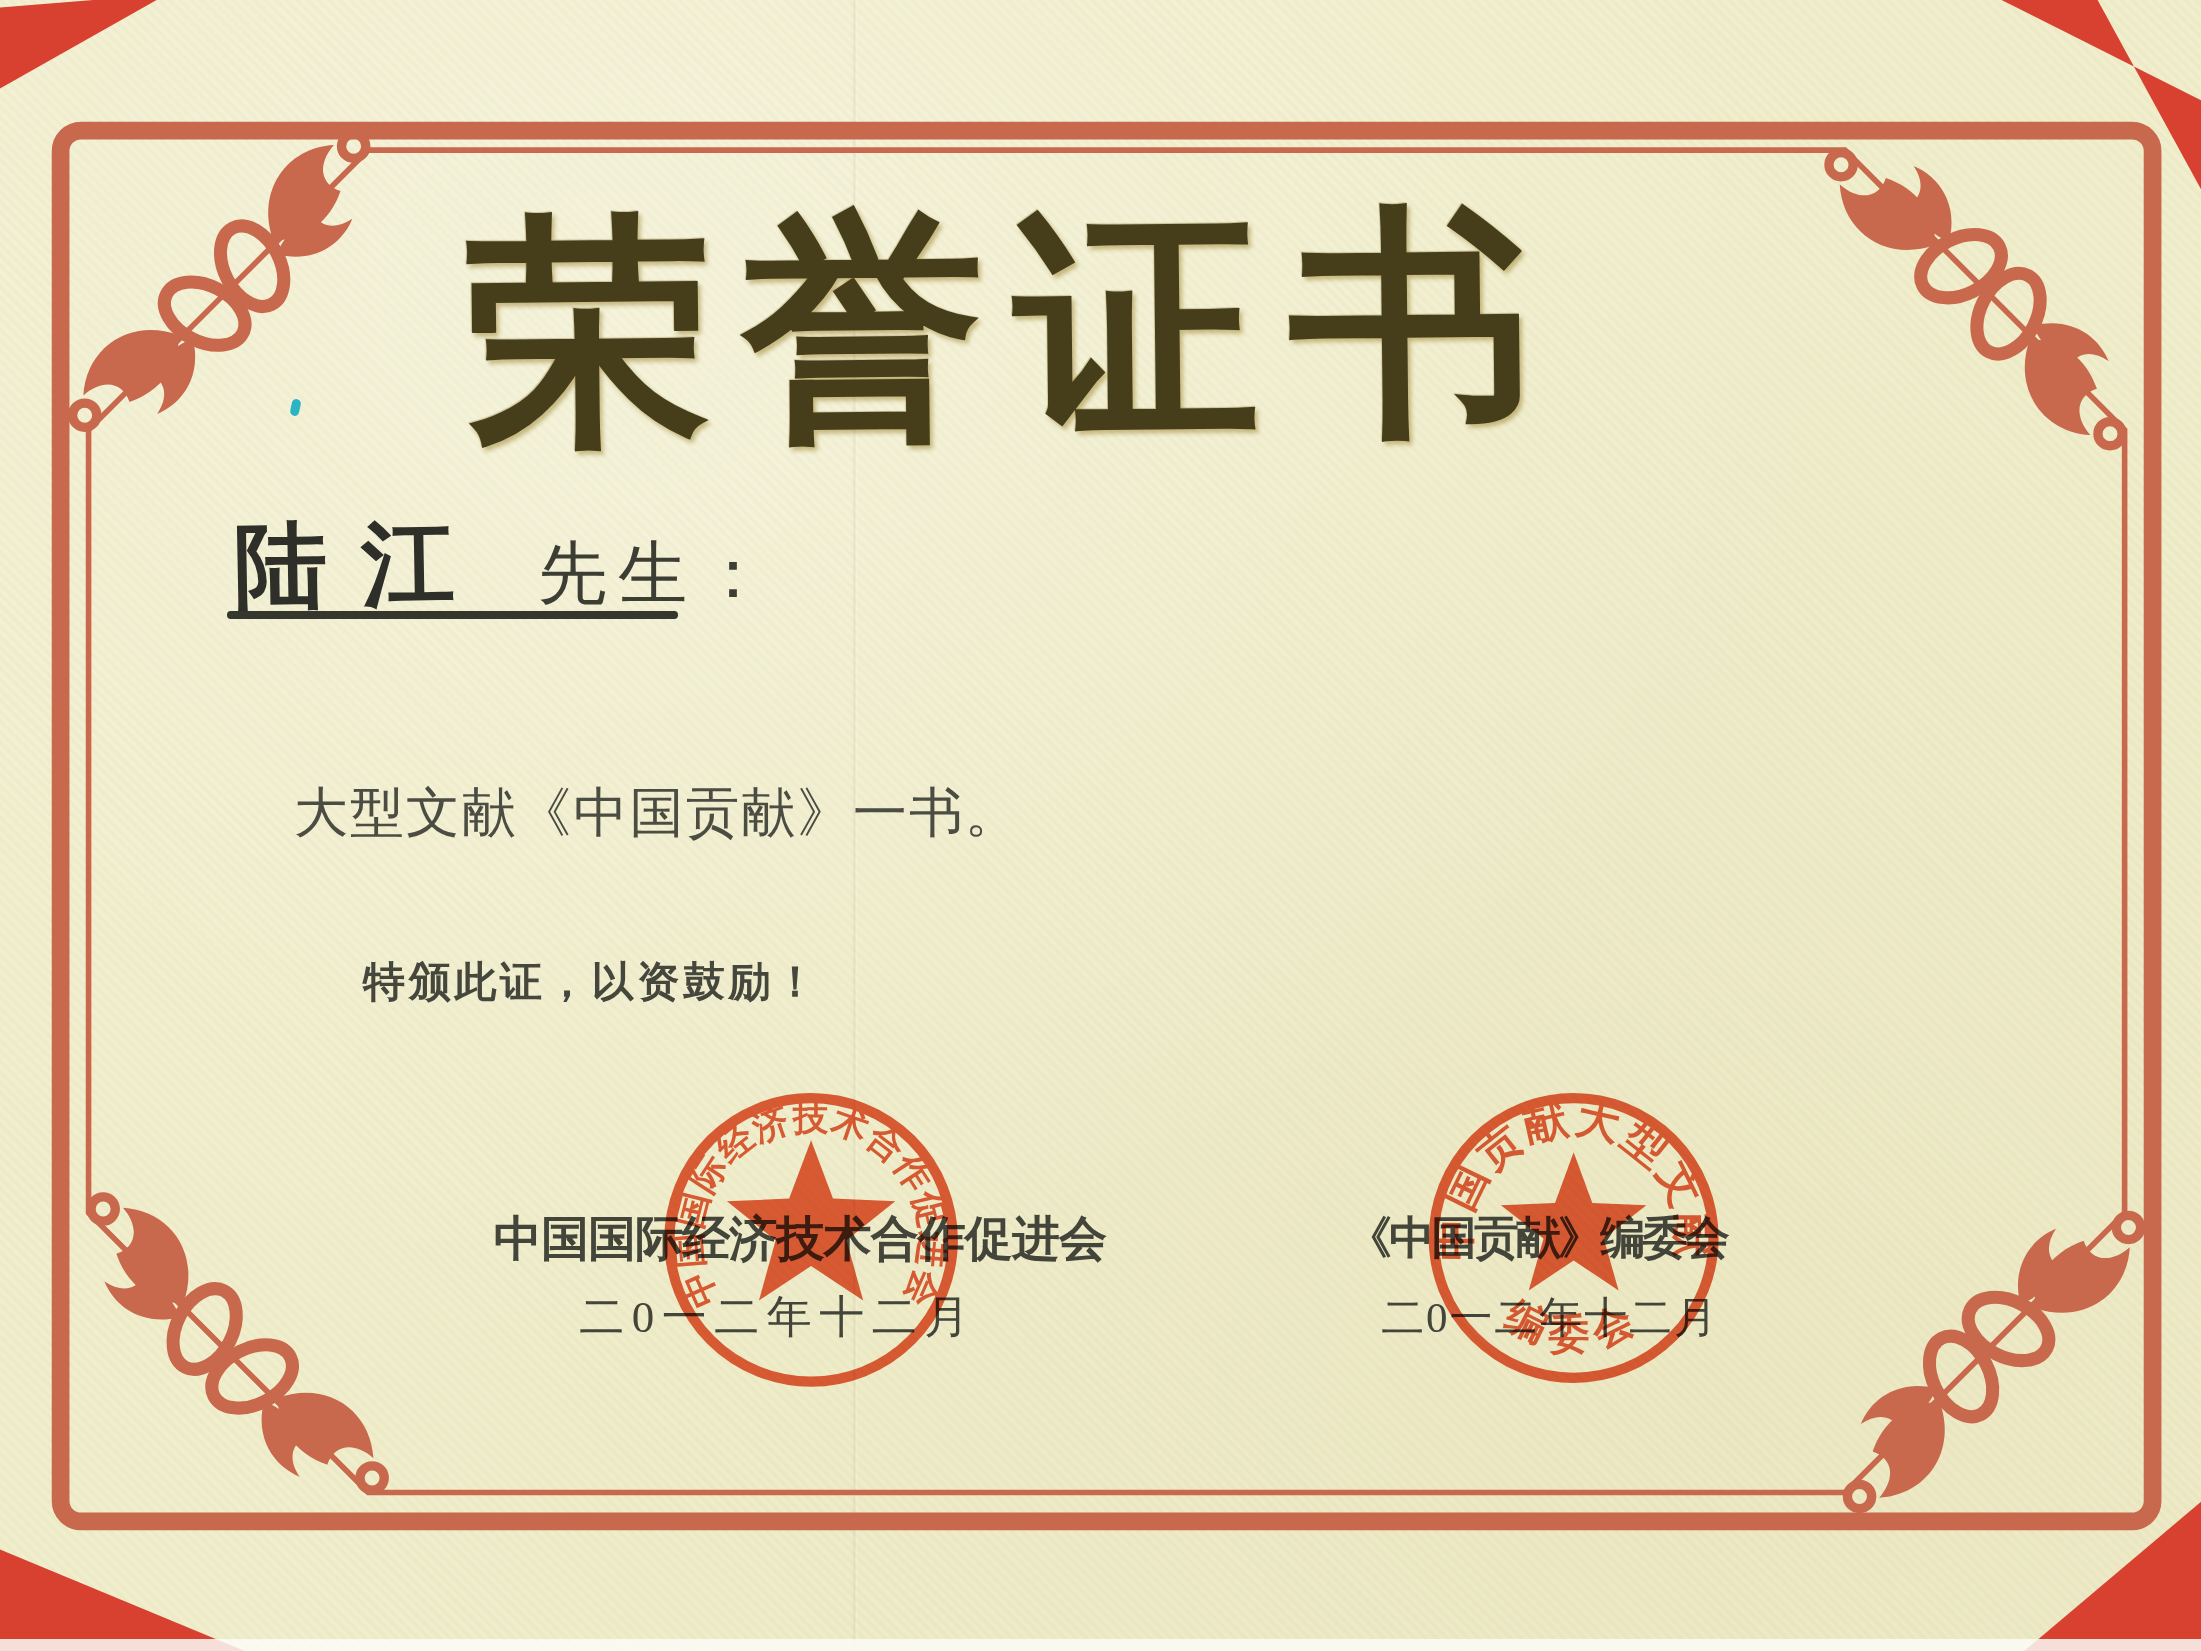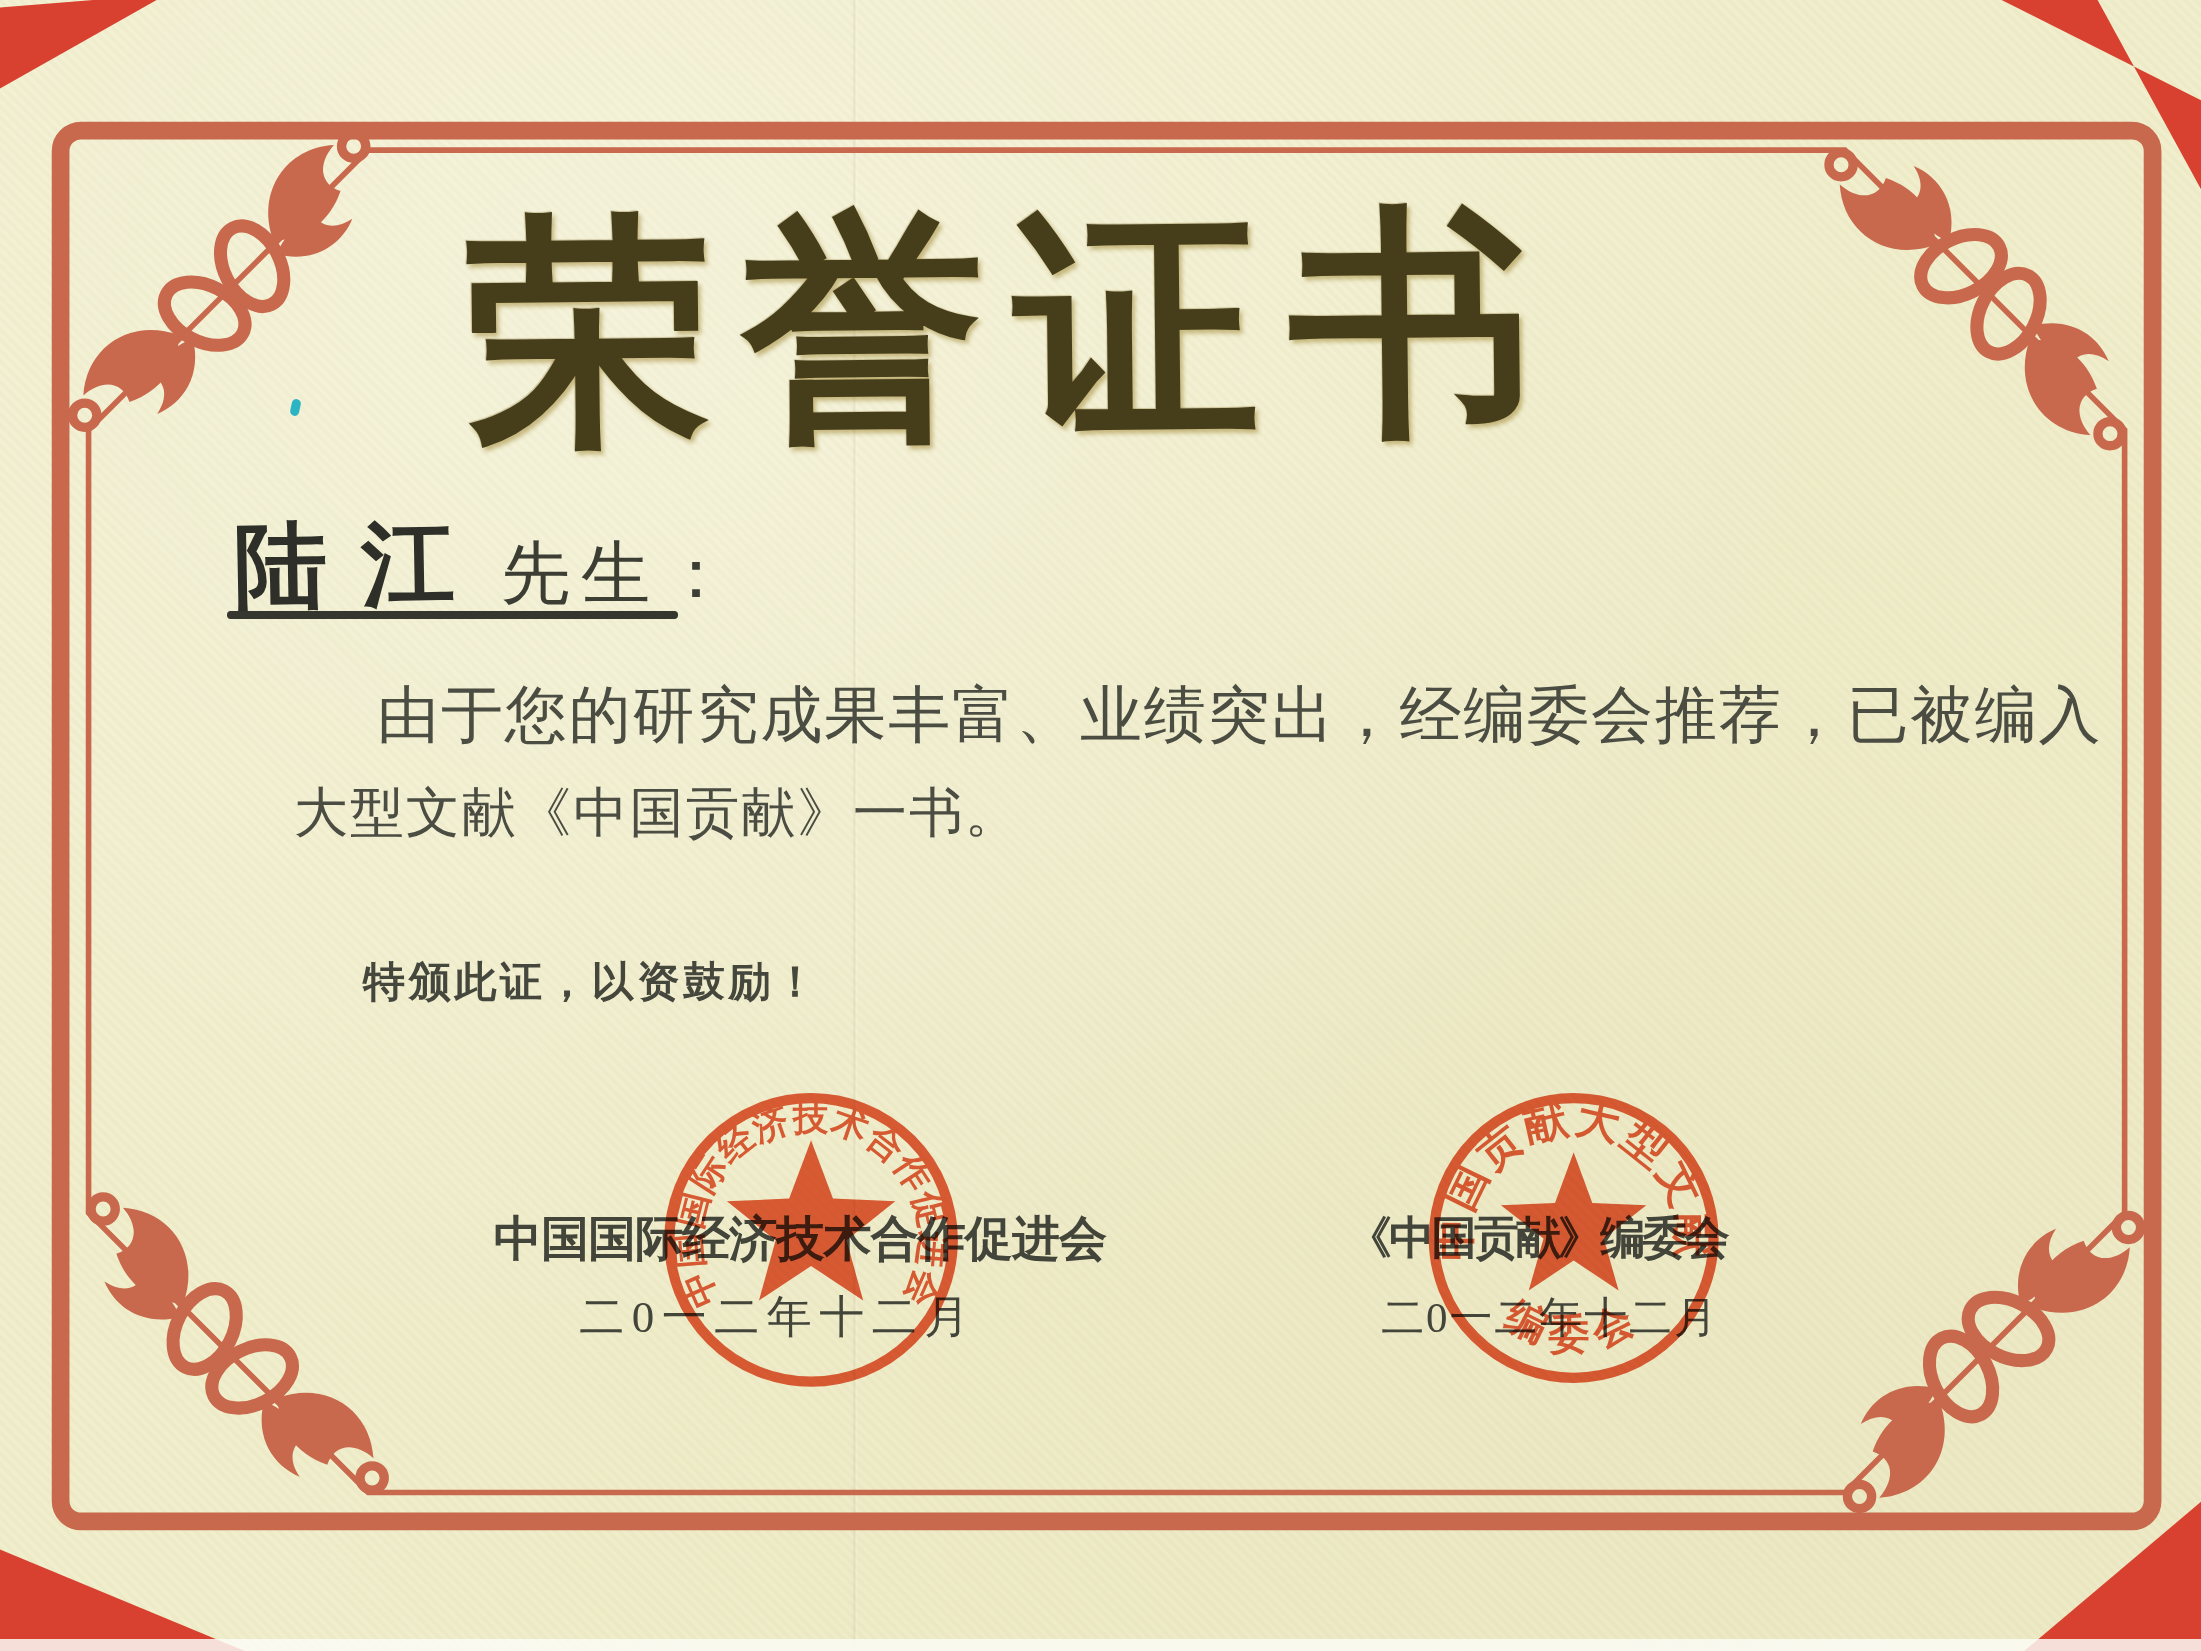--- a/index.html
+++ b/index.html
@@ -25,21 +25,21 @@
 
   .title{
     position:absolute;left:455px;top:166px;
     font-size:244px;font-weight:bold;letter-spacing:30px;white-space:nowrap;
     color:#463e1b;
     text-shadow:2.8px 3.7px 4.7px rgba(145,116,22,.45), -0.9px -0.9px 0.9px rgba(120,95,25,.3);
     transform:rotate(-.6deg);
   }
   .name-row{
     position:absolute;left:222px;top:503px;
-    display:flex;align-items:baseline;gap:41px;white-space:nowrap;
+    display:flex;align-items:baseline;gap:78px;white-space:nowrap;
   }
   .name{font-size:93px;font-weight:bold;color:#2e2f28;letter-spacing:5.6px;transform:rotate(-1deg);}
   .honorific{font-size:69px;color:#3c3e34;letter-spacing:11.2px;}
   .name-underline{
     position:absolute;left:215px;top:611px;width:451px;height:8.4px;
     background:#35362d;border-radius:3.7px;
   }
   .body-line{position:absolute;white-space:nowrap;color:#4b4d42;}
   .line1{left:365px;top:673px;font-size:62px;letter-spacing:1.9px;}
   .line2{left:282px;top:777px;font-size:54px;letter-spacing:1.9px;}
@@ -100,21 +100,20 @@
 
   <div class="textlayer">
     <div class="title">荣誉证书</div>
 
     <div class="name-row">
       <span class="name">陆 江</span>
       <span class="honorific">先生：</span>
     </div>
     <div class="name-underline"></div>
 
-    <div class="body-line line1">由于您的研究成果丰富、业绩突出，经编委会推荐，已被编入</div>
     <div class="body-line line2">大型文献《中国贡献》一书。</div>
     <div class="body-line closing">特颁此证，以资鼓励！</div>
 
     <div class="issuer org-left">中国国际经济技术合作促进会</div>
     <div class="issuer date-left">二0一二年十二月</div>
     <div class="issuer org-right">《中国贡献》编委会</div>
     <div class="issuer date-right">二0一二年十二月</div>
   </div>
 
   <svg class="layer seals" width="2202" height="1652" viewBox="0 0 2362 1772">

